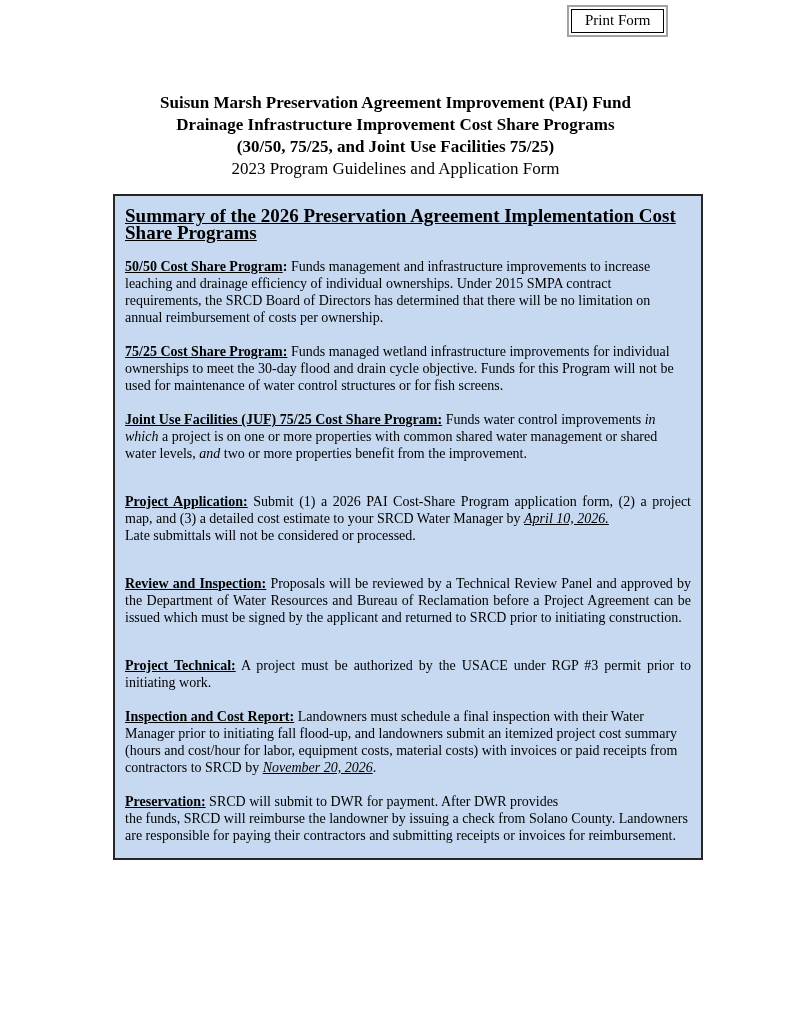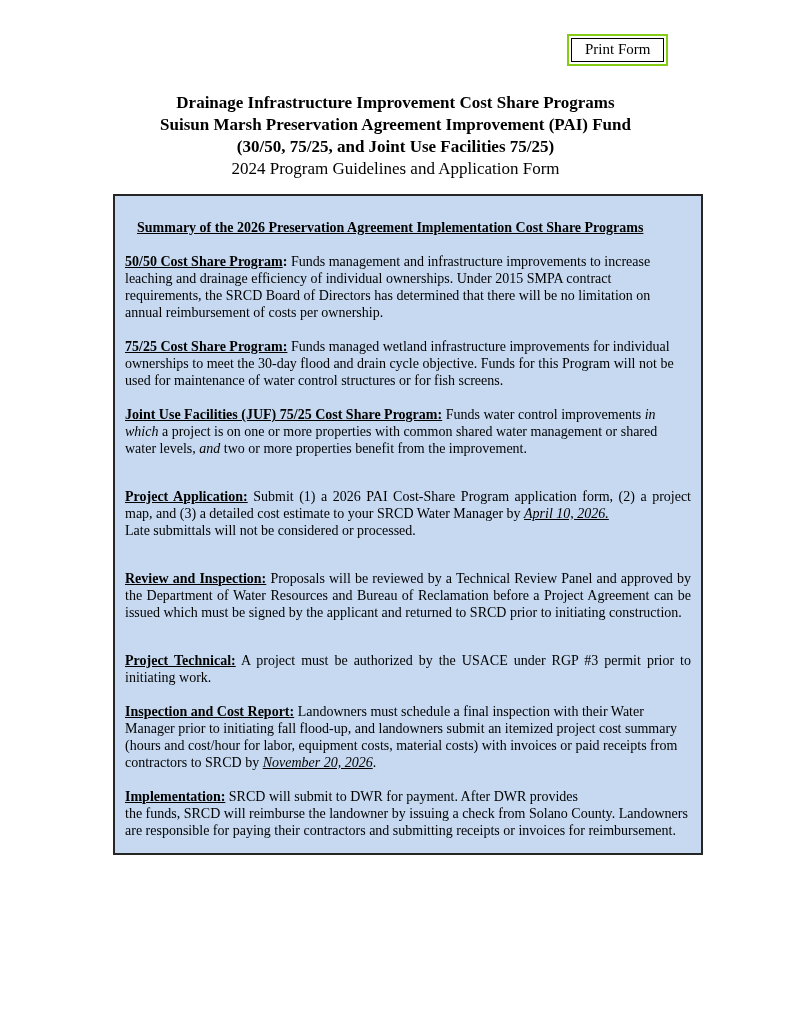--- a/index.html
+++ b/index.html
@@ -13,25 +13,24 @@
     position: relative;
     font-family: "Liberation Serif", serif;
     color: #000000;
     overflow: hidden;
   }
   .print-btn {
     position: absolute;
     top: 5px;
     left: 567px;
     background: #ffffff;
-    border: 2px solid #84cc16;
+    border: 2px solid #a3a3a3;
     padding: 2px;
     cursor: pointer;
     font-family: "Liberation Serif", serif;
-    margin-top: 29px;
   }
   .print-btn-inner {
     display: block;
     border: 1px solid #000000;
     padding: 2px 13px 3px 13px;
     font-size: 15px;
     background: #ffffff;
     white-space: nowrap;
   }
   .title-block {
@@ -51,49 +50,49 @@
     width: 590px;
     min-height: 597px;
     box-sizing: border-box;
     border: 2px solid #262626;
     background: #c6d9f0;
     padding: 11px 10px 14px 10px;
     font-size: 14px;
     line-height: 17px;
   }
   .box-heading {
-    font-size: 14px;
+    font-size: 19px;
     font-weight: bold;
     text-decoration: underline;
-    margin: 12px;
+    margin: 0;
   }
   .para { margin: 17px 0 0 0; font-family: Liberation Serif, serif; }
   .justify { text-align: justify; margin-top: 31px; }
 </style>
 </head>
 <body>
 
 <div>
 
   <button class="print-btn">
     <span class="print-btn-inner">Print Form</span>
   </button>
 
   <header class="title-block">
+    <div class="title-bold">Suisun Marsh Preservation Agreement Improvement (PAI) Fund</div>
     <div class="title-bold">Drainage Infrastructure Improvement Cost Share Programs</div>
-    <div class="title-bold">Suisun Marsh Preservation Agreement Improvement (PAI) Fund</div>
     <div class="title-bold">(30/50, 75/25, and Joint Use Facilities 75/25)</div>
-    <div>2024 Program Guidelines and Application Form</div>
+    <div>2023 Program Guidelines and Application Form</div>
   </header>
 
   <section class="summary-box" style="background-color: rgb(198, 217, 240); border-color: rgb(38, 38, 38); color: rgb(0, 0, 0);">
     <h2 class="box-heading">Summary of the 2026 Preservation Agreement Implementation Cost Share Programs</h2>
     <p class="para"><span style="font-weight: bold; text-decoration: underline;">50/50 Cost Share Program</span><span style="font-weight: bold;">: </span><span>Funds management and infrastructure improvements to increase leaching and drainage efficiency of individual ownerships. Under 2015 SMPA contract requirements, the SRCD Board of Directors has determined that there will be no limitation on annual reimbursement of costs per ownership.</span></p>
     <p class="para"><span style="font-weight: bold; text-decoration: underline; margin-top: 32px;">75/25 Cost Share Program:</span><span> Funds managed wetland infrastructure improvements for individual ownerships to meet the 30-day flood and drain cycle objective. Funds for this Program will not be used for maintenance of water control structures or for fish screens.</span></p>
     <p class="para"><span style="font-weight: bold; text-decoration: underline;">Joint Use Facilities (JUF) 75/25 Cost Share Program:</span><span> Funds water control improvements </span><span style="font-style: italic;">in which</span><span> a project is on one or more properties with common shared water management or shared water levels, </span><span style="font-style: italic;">and</span><span> two or more properties benefit from the improvement.</span></p>
     <p class="para justify"><span style="font-weight: bold; text-decoration: underline;">Project Application:</span><span> Submit (1) a 2026 PAI Cost-Share Program application form, (2) a project map, and (3) a detailed cost estimate to your SRCD Water Manager by </span><span style="font-style: italic; text-decoration: underline;">April 10, 2026.</span><br><span>Late submittals will not be considered or processed.</span></p>
     <p class="para justify"><span style="font-weight: bold; text-decoration: underline;">Review and Inspection:</span><span> Proposals will be reviewed by a Technical Review Panel and approved by the Department of Water Resources and Bureau of Reclamation before a Project Agreement can be issued which must be signed by the applicant and returned to SRCD prior to initiating construction.</span></p>
     <p class="para justify"><span style="font-weight: bold; text-decoration: underline;">Project Technical:</span><span> A project must be authorized by the USACE under RGP #3 permit prior to initiating work.</span></p>
     <p class="para"><span style="font-weight: bold; text-decoration: underline;">Inspection and Cost Report:</span><span> Landowners must schedule a final inspection with their Water Manager prior to initiating fall flood-up, and landowners submit an itemized project cost summary (hours and cost/hour for labor, equipment costs, material costs) with invoices or paid receipts from contractors to SRCD by </span><span style="font-style: italic; text-decoration: underline;">November 20, 2026</span><span>.</span></p>
-    <p class="para"><span style="font-weight: bold; text-decoration: underline;">Implementation:</span><span> SRCD will submit to DWR for payment. After DWR provides</span><br><span>the funds, SRCD will reimburse the landowner by issuing a check from Solano County. Landowners are responsible for paying their contractors and submitting receipts or invoices for reimbursement.</span></p>
+    <p class="para"><span style="font-weight: bold; text-decoration: underline;">Preservation:</span><span> SRCD will submit to DWR for payment. After DWR provides</span><br><span>the funds, SRCD will reimburse the landowner by issuing a check from Solano County. Landowners are responsible for paying their contractors and submitting receipts or invoices for reimbursement.</span></p>
   </section>
 
 </div>
 
 </body></html>

